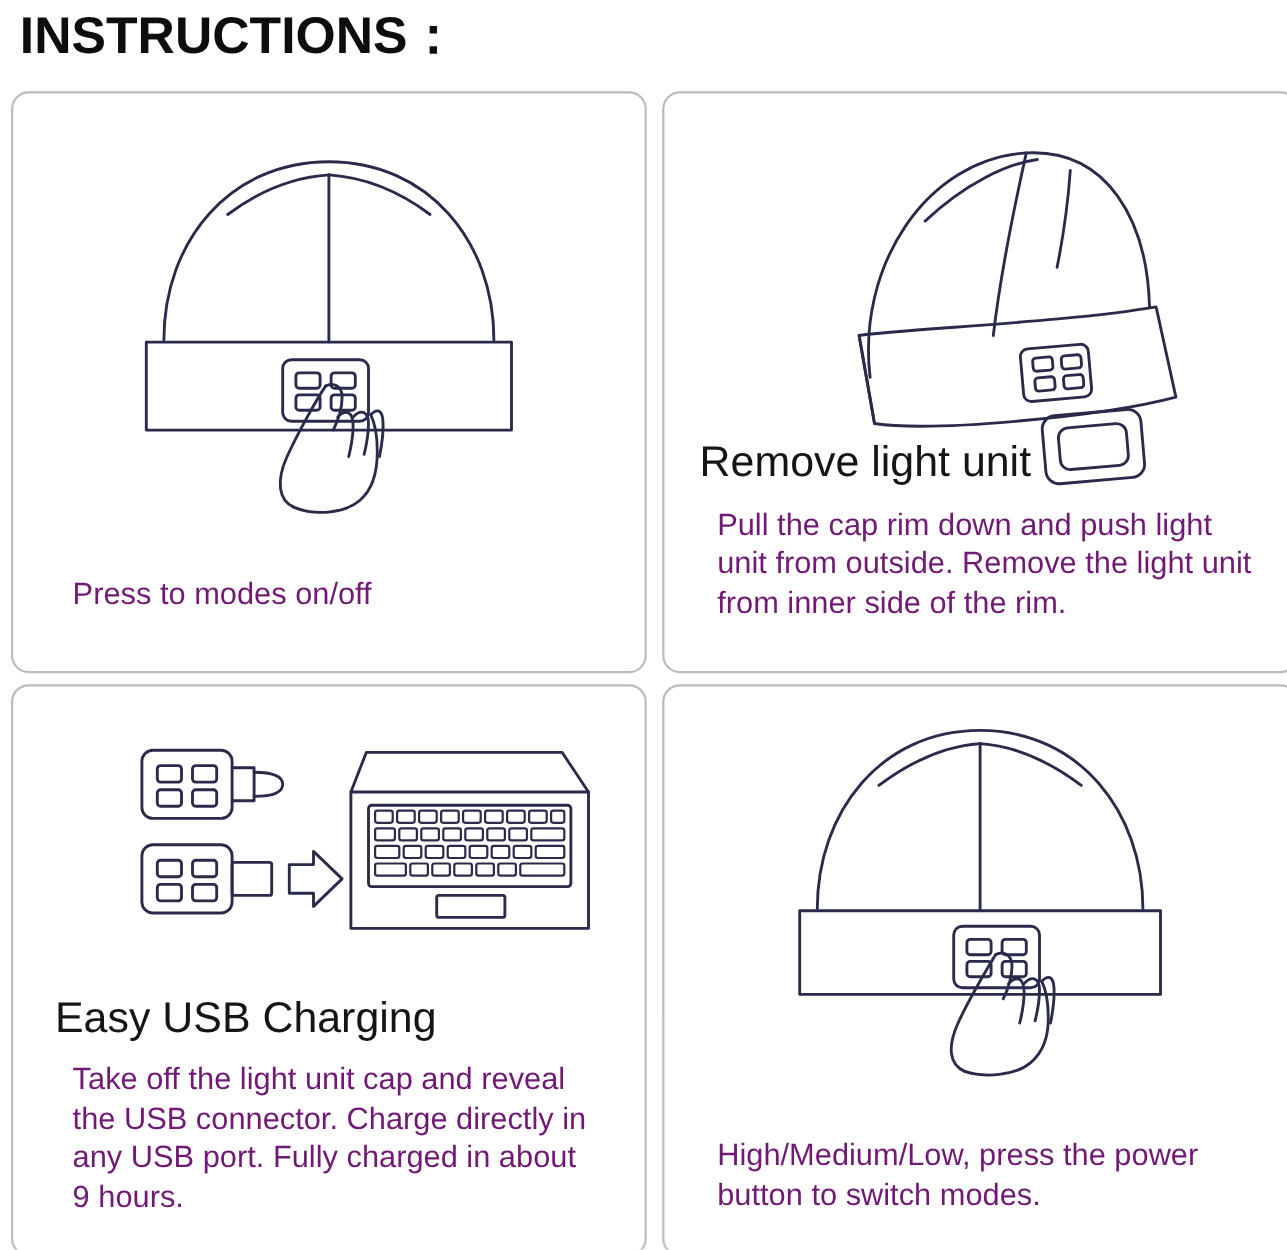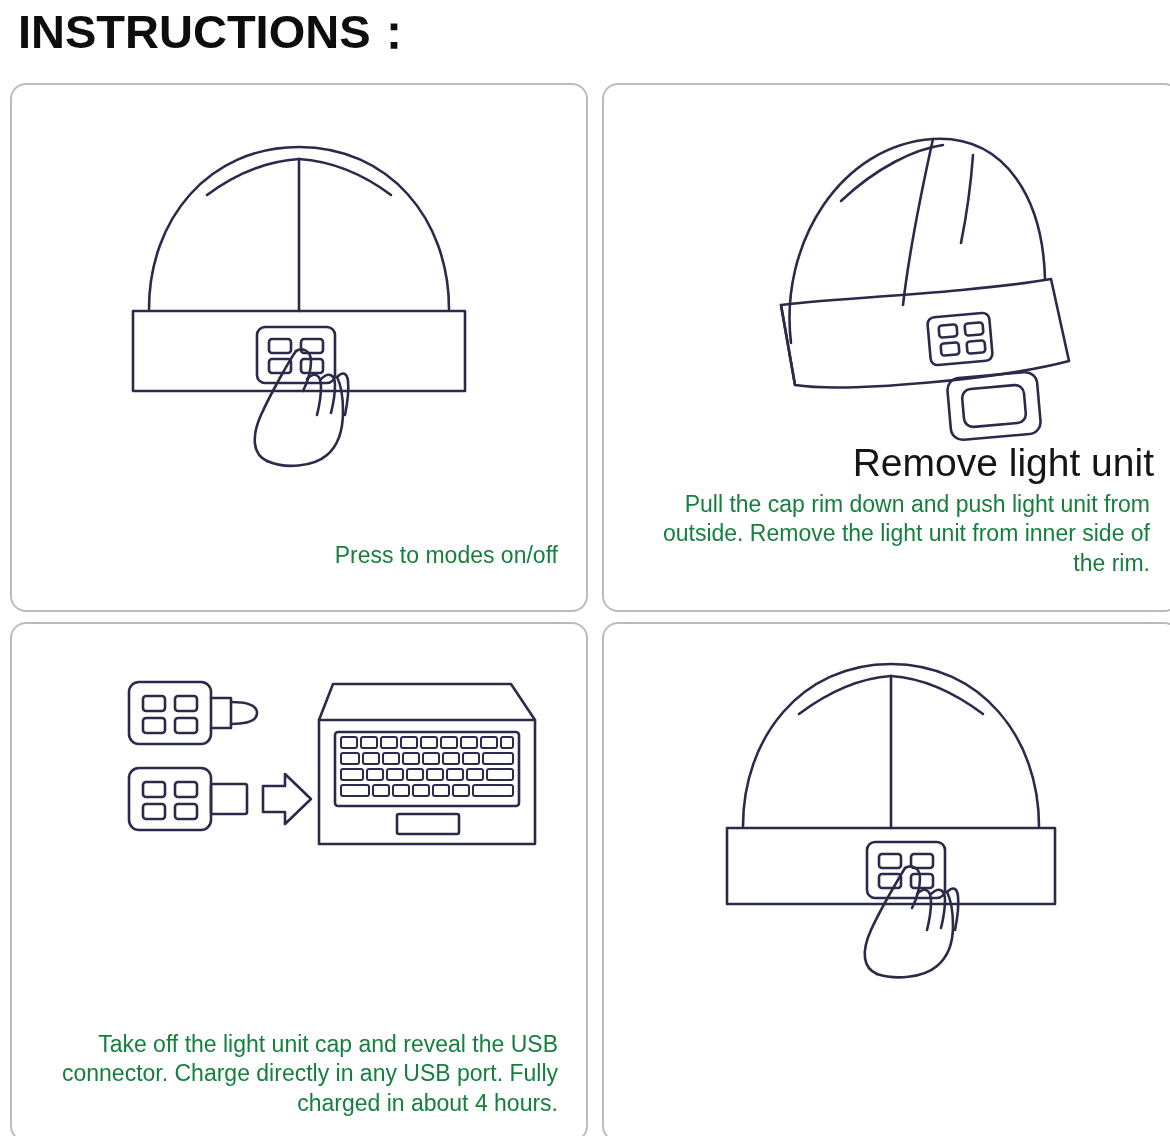--- a/index.html
+++ b/index.html
@@ -54,34 +54,33 @@
     right: 0;
     top: 0;
     display: flex;
     align-items: center;
     justify-content: center;
   }
   .caption {
     position: absolute;
     left: 38px;
     right: 24px;
-    text-align: right;
   }
   .cap-head {
     font-size: 39px;
     line-height: 1.08;
     color: #151515;
     margin: 0 0 6px 0;
     font-weight: 400;
   }
   .cap-body {
-    font-size: 23px;
+    font-size: 28px;
     line-height: 1.28;
-    color: #15803d;
-    margin: 4px;
+    color: #701a75;
+    margin: 16px;
     font-weight: 400;
   }
 
   
   #card-onoff .art { top: 14px; height: 370px; }
   #card-onoff .caption { bottom: 36px; }
 
   #card-remove .art { top: 8px; height: 370px; }
   #card-remove .caption { bottom: 28px; left: 32px; }
 
@@ -219,21 +218,22 @@
             <rect x="344" y="117" width="16" height="11" rx="2"></rect>
             <rect x="364" y="117" width="16" height="11" rx="2"></rect>
             <rect x="384" y="117" width="16" height="11" rx="2"></rect>
             <rect x="404" y="117" width="16" height="11" rx="2"></rect>
             <rect x="424" y="117" width="40" height="11" rx="2"></rect>
           </g>
           <rect x="348" y="146" width="62" height="20" rx="2"></rect>
         </svg>
       </div>
       <div class="caption">
-        <p class="cap-body">Take off the light unit cap and reveal the USB connector. Charge directly in any USB port. Fully charged in about 4 hours.</p>
+        <p class="cap-head">Easy USB Charging</p>
+        <p class="cap-body">Take off the light unit cap and reveal the USB connector. Charge directly in any USB port. Fully charged in about 9 hours.</p>
       </div>
     </div>
 
     <div class="card" id="card-modes">
       <div class="art">
         <svg width="440" height="350" viewBox="0 0 440 350" fill="none" stroke="#2a2a4a" stroke-width="2.6" stroke-linecap="round" stroke-linejoin="round">
           <path d="M72 196 C72 108 130 34 220 34 C310 34 368 108 368 196"></path>
           <path d="M128 84 C160 60 190 48 220 46"></path>
           <path d="M312 84 C280 60 250 48 220 46"></path>
           <path d="M220 46 L220 198"></path>
@@ -247,17 +247,18 @@
 
           <path d="M234 238 C228 248 210 278 200 300 C190 322 192 338 206 344"></path>
           <path d="M206 344 C224 350 252 348 266 336 C278 326 282 312 282 296 C282 282 280 270 276 262"></path>
           <path d="M276 262 C282 256 286 258 287 266 C288 276 286 290 284 300"></path>
           <path d="M260 264 C268 256 274 260 274 270 C274 280 272 290 270 298"></path>
           <path d="M246 264 C254 256 260 260 260 272 C260 282 258 292 256 300"></path>
           <path d="M234 238 C241 234 249 238 249 248 C249 258 245 270 241 278"></path>
         </svg>
       </div>
       <div class="caption">
+        <p class="cap-body">High/Medium/Low, press the power button to switch modes.</p>
       </div>
     </div>
 
   </div>
 </div>
 
 </body></html>

